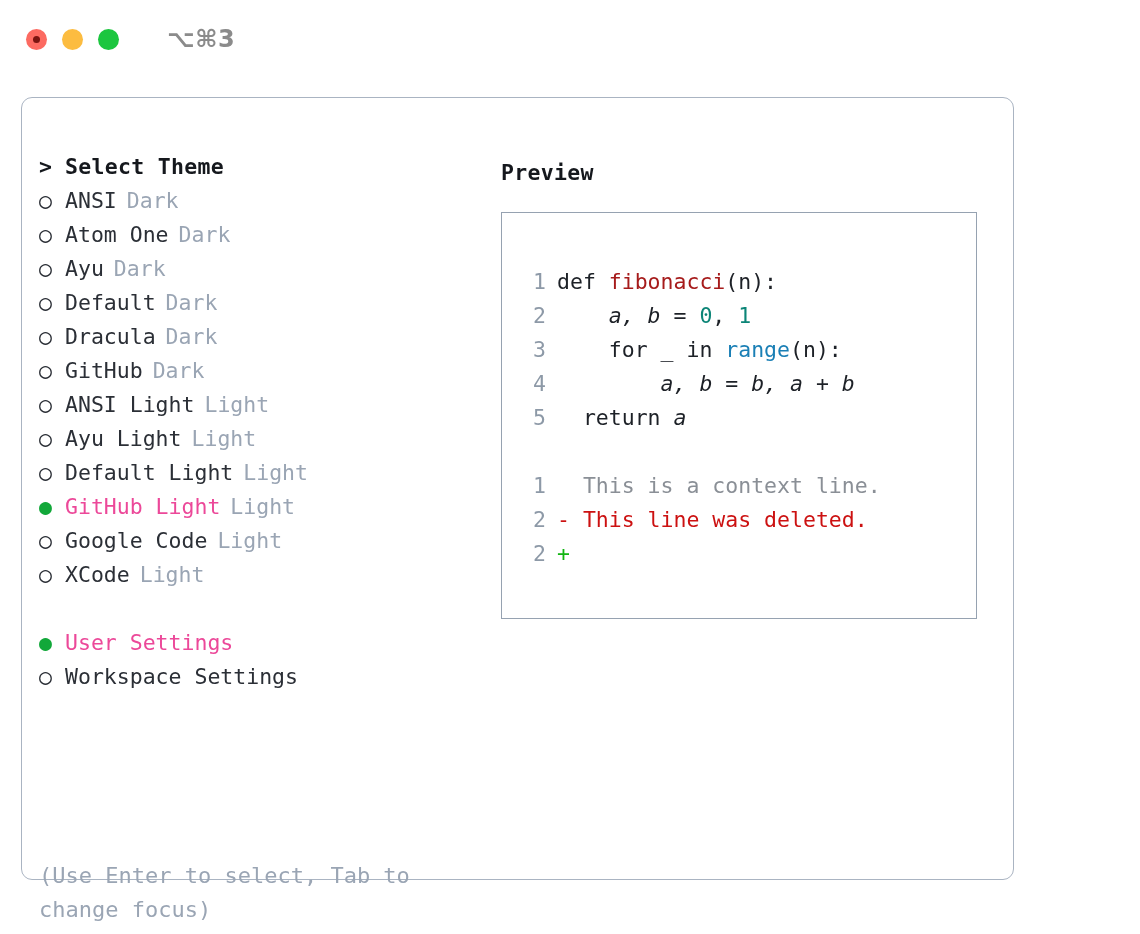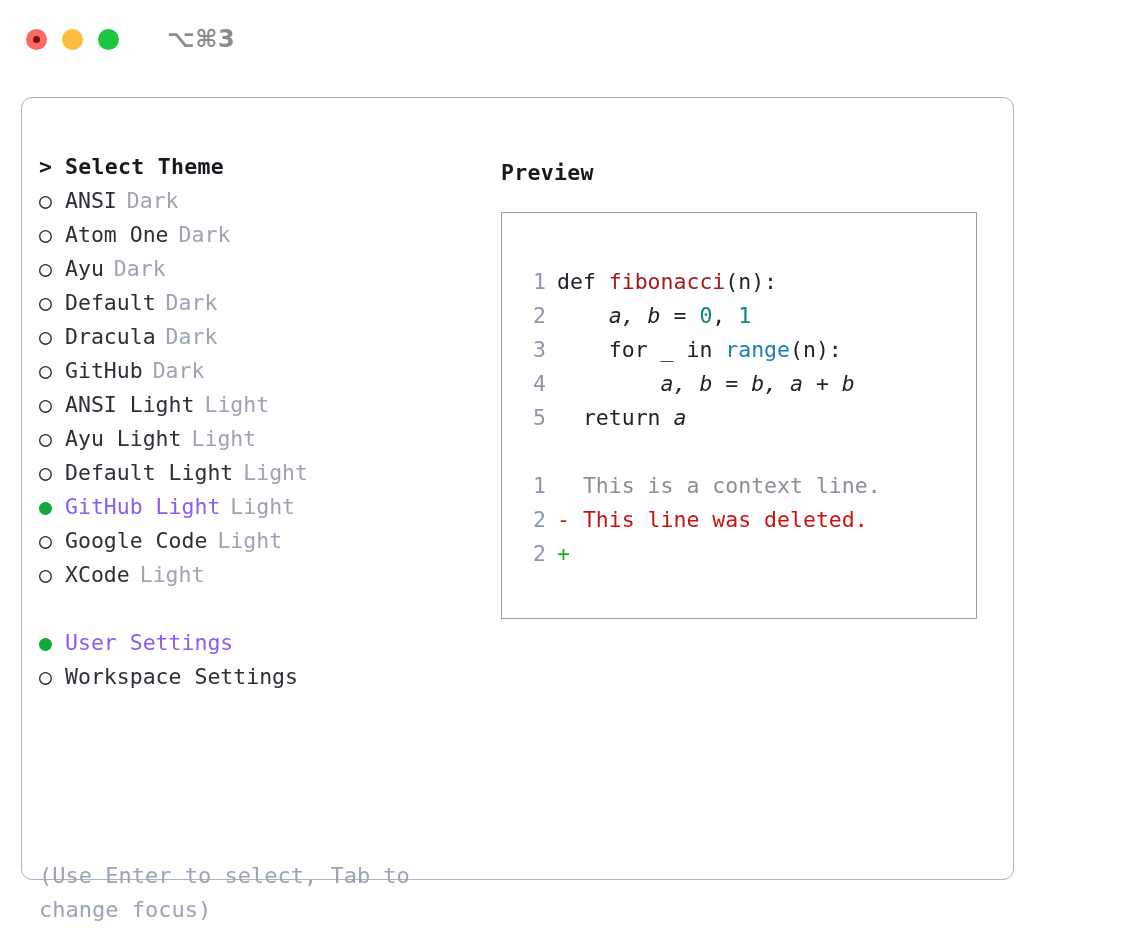--- a/index.html
+++ b/index.html
@@ -116,21 +116,21 @@
   }
   .marker-dot-filled { color: #12a83a; }
   .marker-blank { color: transparent; }
 
   .label { color: #2b2f36; }
   .label-header {
     font-weight: 700;
     color: #15181d;
     letter-spacing: 0.3px;
   }
-  .label-selected { color: #8b5cf6; }
+  .label-selected { color: #ec4899; }
 
   .variant {
     color: #9aa5b4;
     margin-left: 10px;
   }
 
   .section-gap { height: 34px; }
 
   .hint {
     position: absolute;

